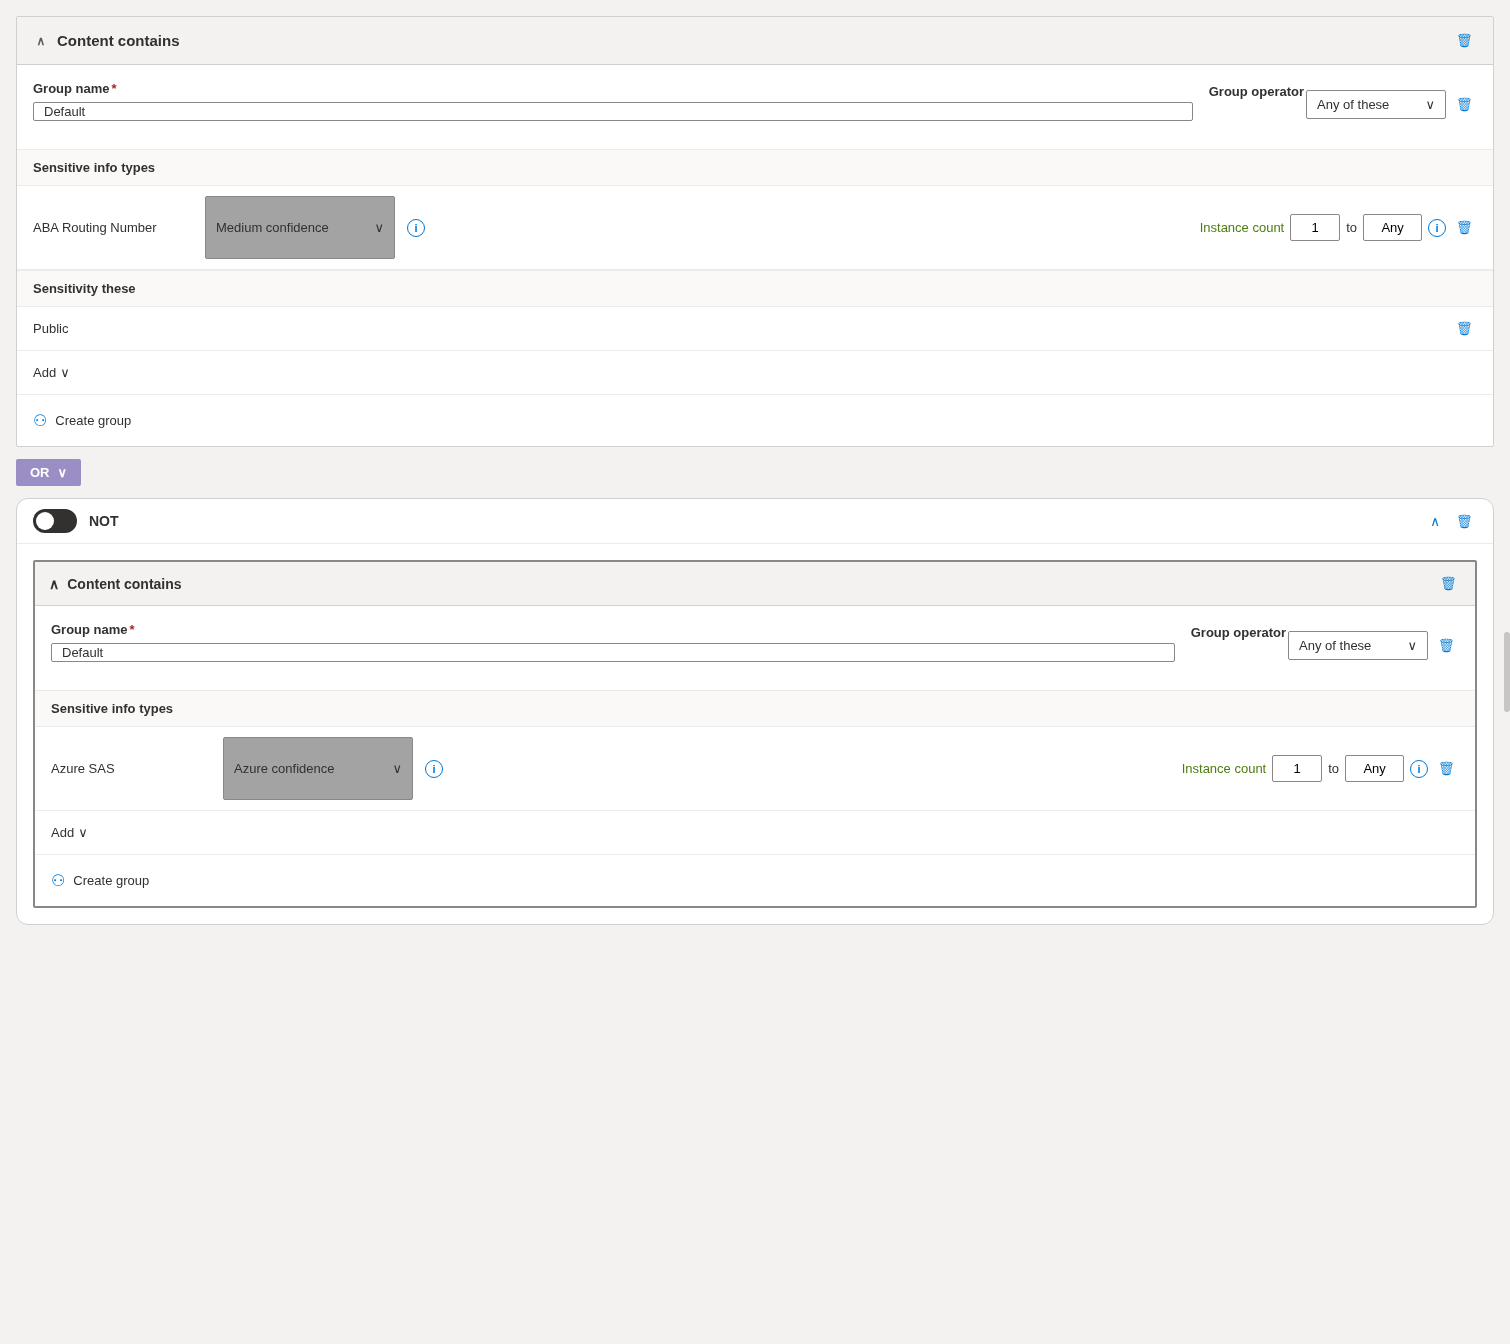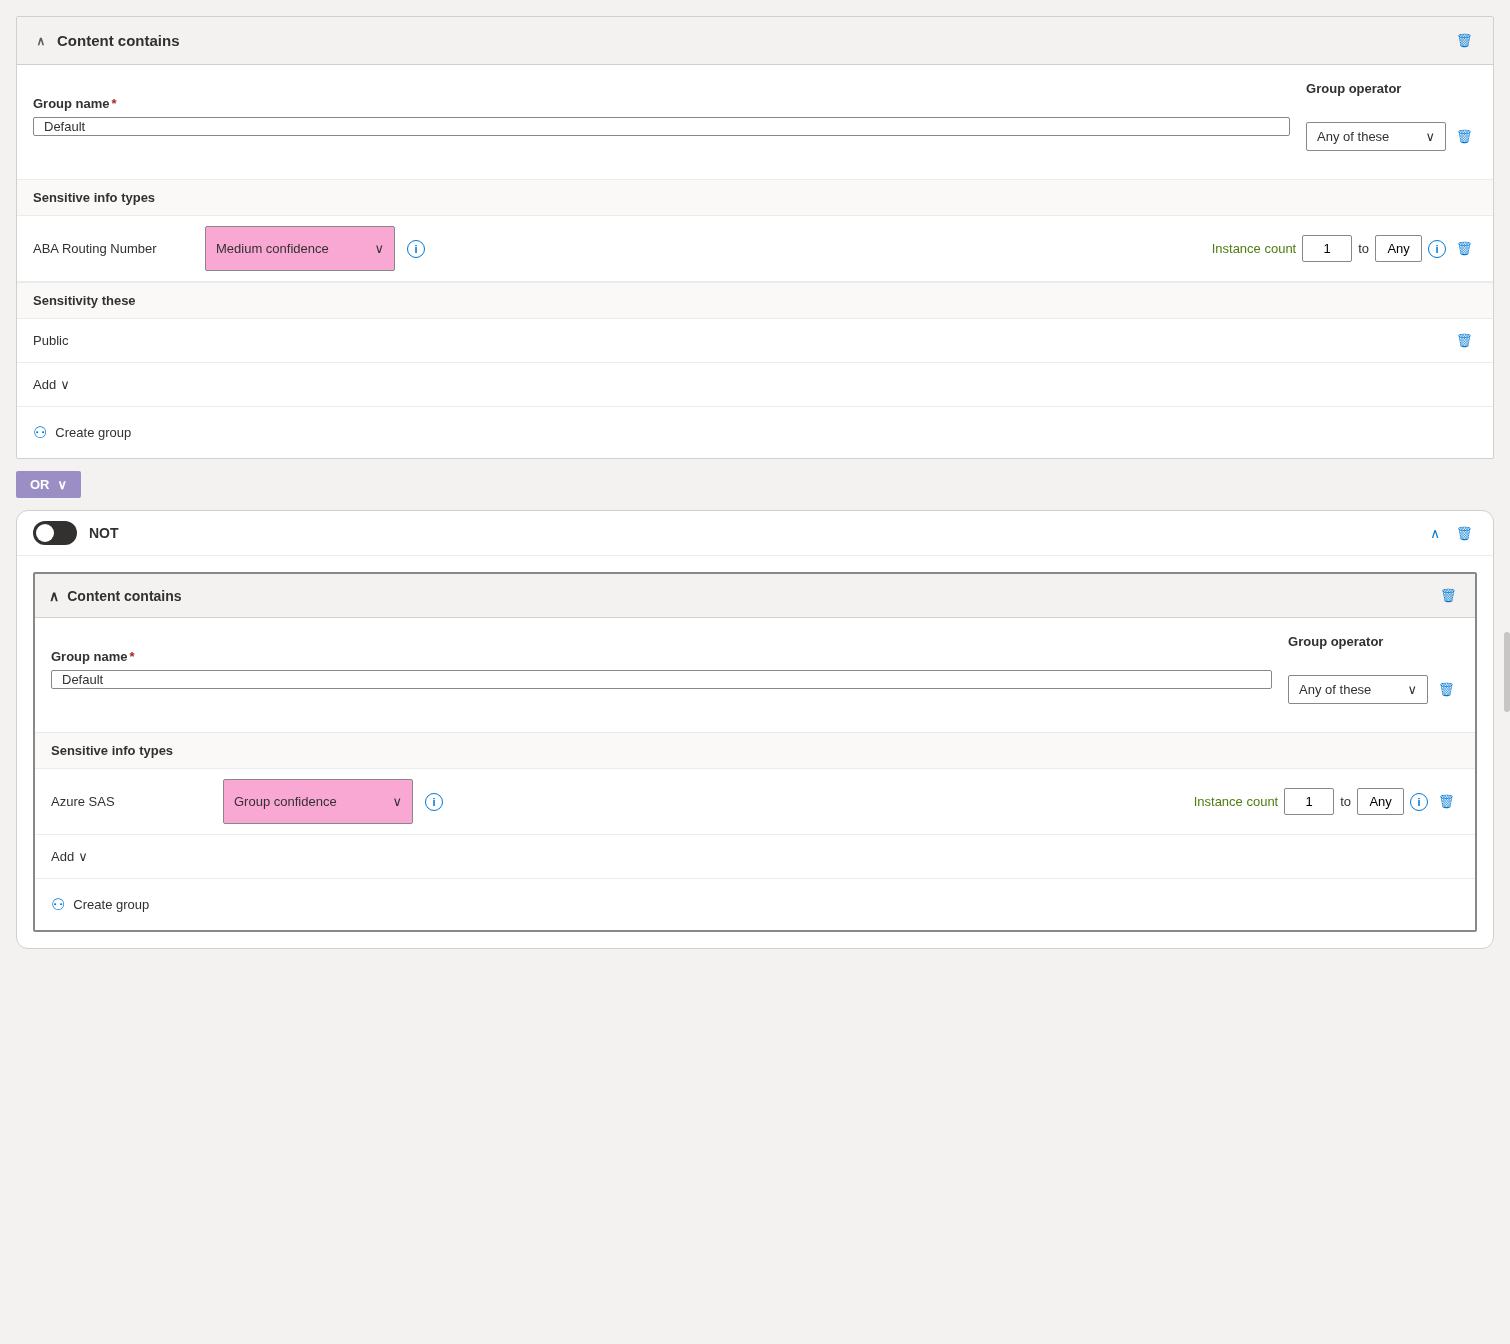--- a/index.html
+++ b/index.html
@@ -79,22 +79,22 @@
       border-radius: 2px;
       padding: 1px 10px;
       font-size: 13px;
       color: #323130;
       background: #fff;
       flex: 1;
     }
 
     .group-operator-section {
       display: flex;
-      flex-direction: column;
-      gap: 20px;
+      flex-direction: row;
+      gap: 2px;
       min-width: 140px;
     }
 
     .dropdown-btn {
       display: flex;
       align-items: center;
       justify-content: space-between;
       border: 1px solid #8a8886;
       border-radius: 2px;
       padding: 6px 10px;
@@ -127,22 +127,22 @@
       font-size: 13px;
       color: #323130;
     }
 
     .confidence-dropdown {
       display: flex;
       align-items: center;
       justify-content: space-between;
       border: 1px solid #8a8886;
       border-radius: 2px;
-      padding: 14px 10px;
-      background: #f9a8d4;
+      padding: 23px 10px;
+      background: #a3a3a3;
       cursor: pointer;
       font-size: 13px;
       color: #323130;
       min-width: 190px;
     }
 
     .info-icon {
       display: inline-flex;
       align-items: center;
       justify-content: center;
@@ -174,21 +174,21 @@
       text-align: center;
     }
 
     .to-label { font-size: 13px; }
 
     .any-input {
       border: 1px solid #8a8886;
       border-radius: 2px;
       padding: 5px 8px;
       font-size: 13px;
-      width: 47px;
+      width: 59px;
       text-align: center;
     }
 
     .add-row {
       padding: 10px 16px;
       border-bottom: 1px solid #edebe9;
       display: flex;
       align-items: center;
       gap: 4px;
     }
@@ -487,21 +487,21 @@
                 </button>
               </div>
             </div>
           </div>
         </div>
 
         <div class="sub-section-label">Sensitive info types</div>
         <div class="info-row">
           <span class="info-label">Azure SAS</span>
           <button class="confidence-dropdown">
-            <span>Group confidence</span>
+            <span>Azure confidence</span>
             <span>∨</span>
           </button>
           <span class="info-icon">i</span>
           <div class="instance-count-section">
             <span class="instance-label">Instance count</span>
             <input type="text" class="count-input" value="1" style="">
             <span class="to-label">to</span>
             <input type="text" class="any-input" value="Any" style="">
             <span class="info-icon">i</span>
             <button class="icon-btn">

